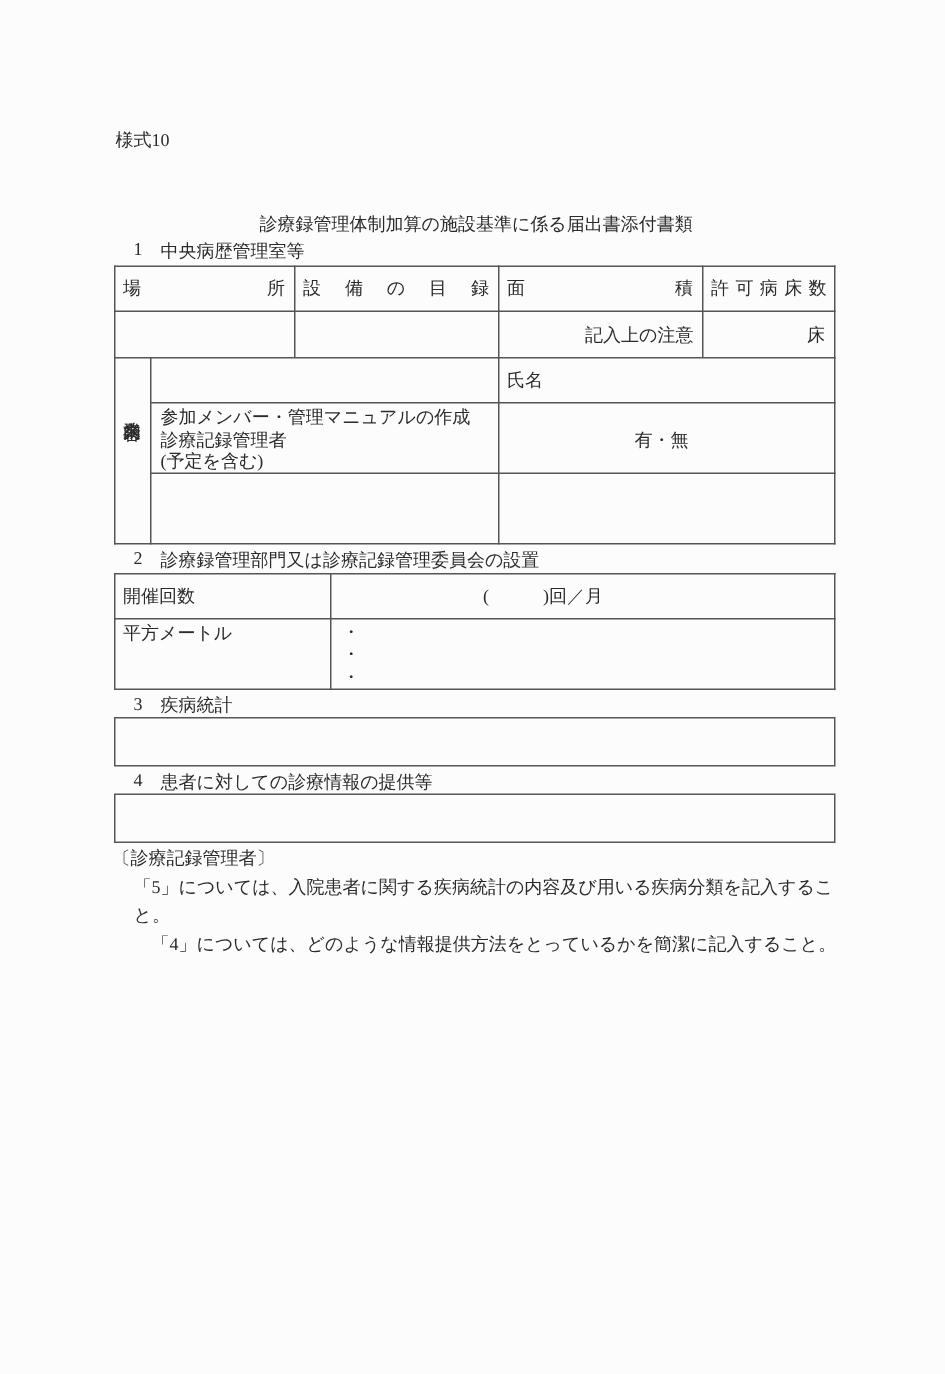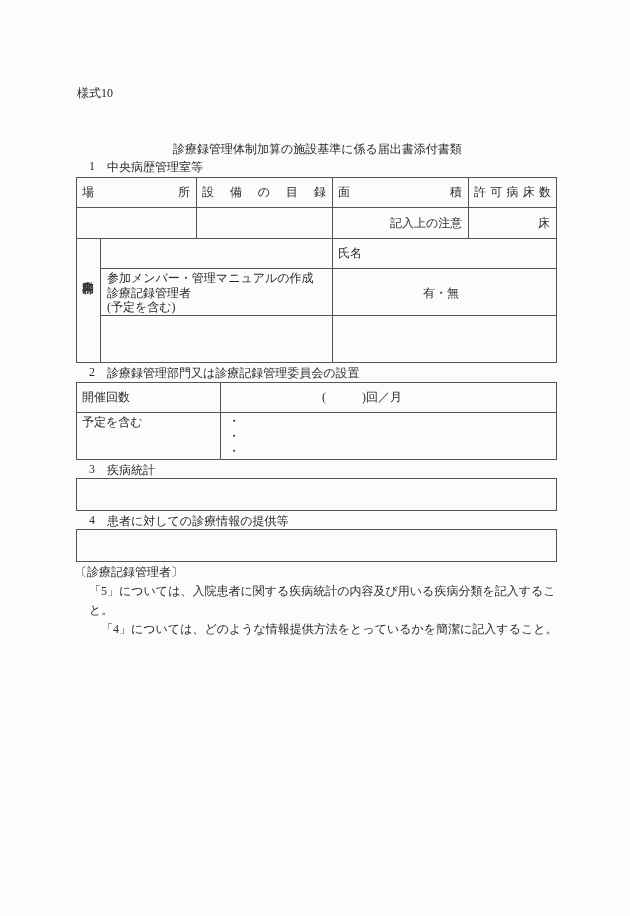--- a/index.html
+++ b/index.html
@@ -86,21 +86,21 @@
 <div>
   <div class="line hl" style="left:76px;top:382px;width:481px;"></div>
   <div class="line hl" style="left:76px;top:412px;width:481px;"></div>
   <div class="line hl" style="left:76px;top:459px;width:481px;"></div>
   <div class="line vl" style="left:76px;top:382px;height:78px;"></div>
   <div class="line vl" style="left:220px;top:382px;height:78px;"></div>
   <div class="line vl" style="left:556px;top:382px;height:78px;"></div>
 
   <div class="abs" style="left:82px;top:389px;">開催回数</div>
   <div class="abs" style="left:322px;top:389px;">(　　　)回／月</div>
-  <div class="abs" style="left:82px;top:414px;">予定を含む</div>
+  <div class="abs" style="left:82px;top:414px;">平方メートル</div>
   <div class="abs" style="left:228px;top:414px;line-height:15px;">
     <div>・</div>
     <div>・</div>
     <div>・</div>
   </div>
 </div>
 
 <div class="abs" style="left:89px;top:462px;">3</div>
 <div class="abs" style="left:107px;top:462px;">疾病統計</div>
 <div class="abs" style="left:76px;top:478px;width:479px;height:31px;border:1px solid #555;"></div>

